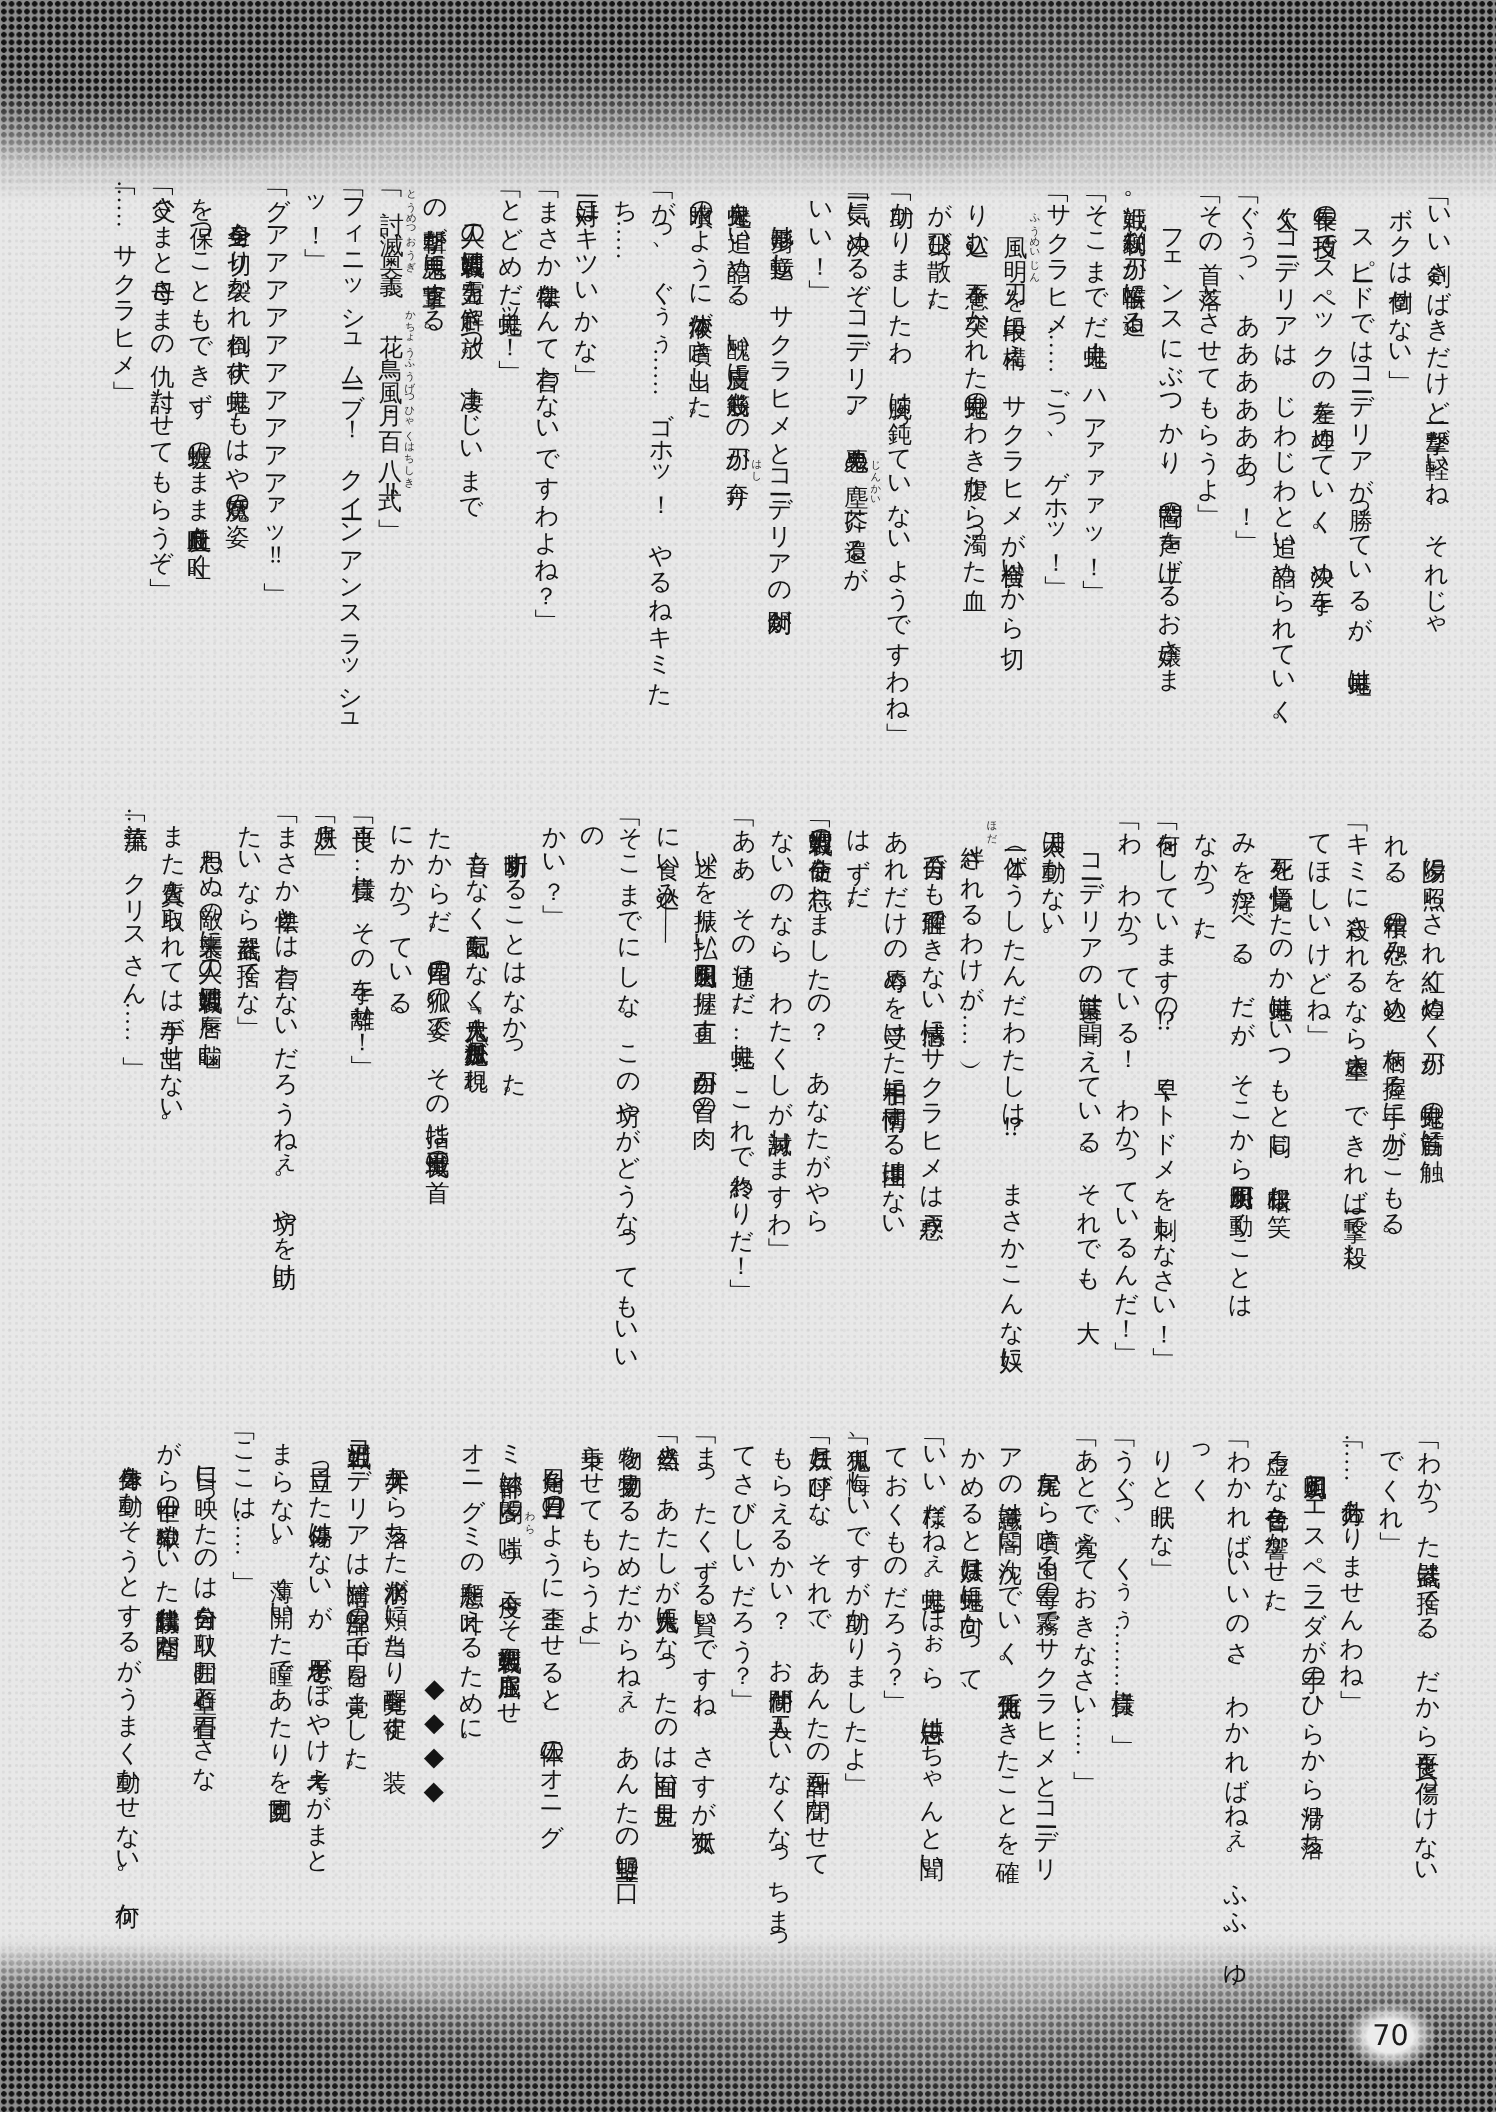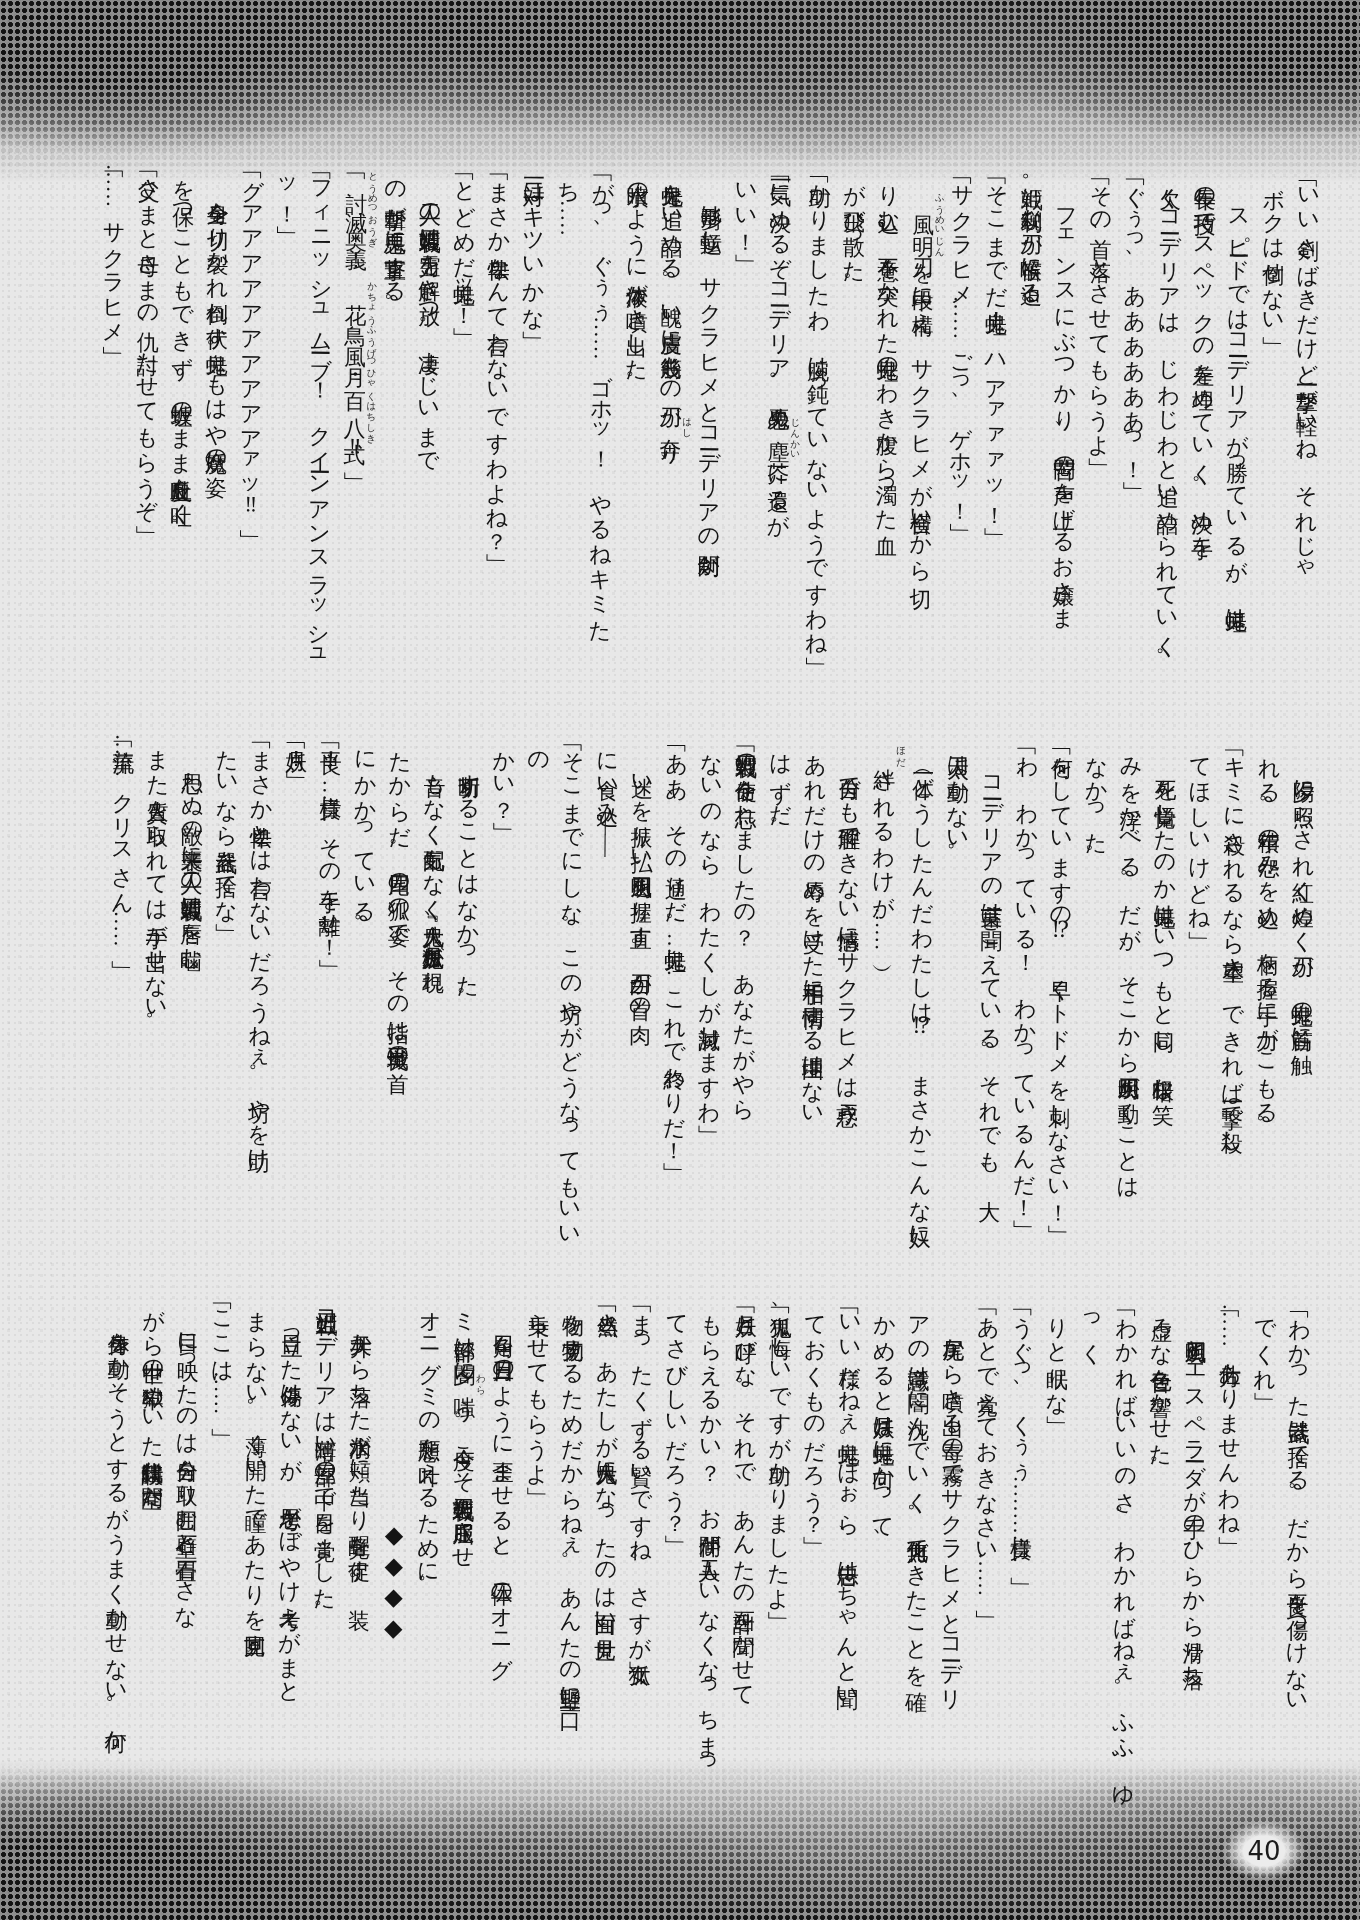--- a/index.html
+++ b/index.html
@@ -195,15 +195,15 @@
         <p class="col">　目に映ったのは自分を取り囲む石壁と石畳。さな</p>
         <p class="col">がら中世の牢獄めいた時代錯誤な空間だ。</p>
         <p class="col">　身体を動かそうとするがうまく動かせない。何か</p>
       </section>
   </div>
 
   <div class="cloud top"></div>
   <div class="cloud bottom"></div>
 
   <div class="page-number-wrap">
-    <span>40</span>
+    <span>70</span>
   </div>
 </div>
 
 </body></html>

